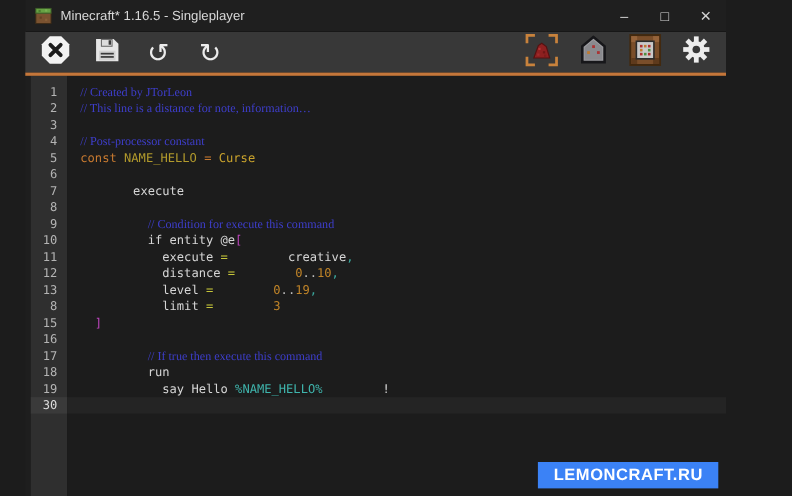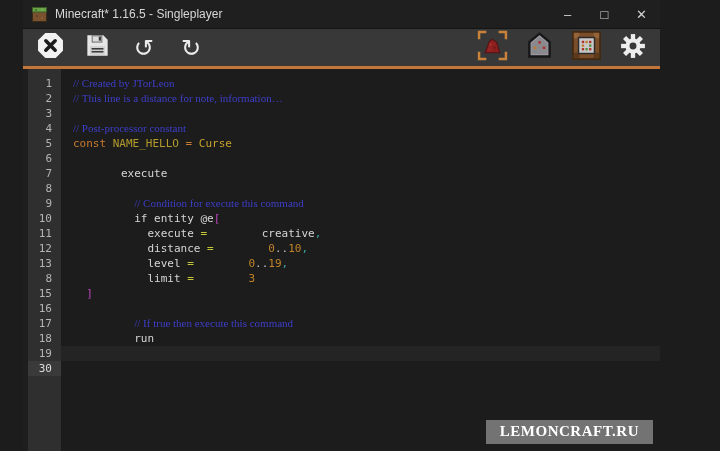--- a/index.html
+++ b/index.html
@@ -45,22 +45,22 @@
   .tk-name    { color:#b29a2c; }
   .tk-gold    { color:#c8a22c;text-align:right; }
   .tk-op      { color:#c6c63a; }
   .tk-num     { color:#c08428; }
   .tk-dots    { color:#bdbdbd; }
   .tk-comma   { color:#3aa89e; }
   .tk-bracket { color:#bb44bb; }
   .tk-var     { color:#3fb5ad; }
 
   
-  .watermark { position:absolute; right:7px; bottom:7px; background:#737373; color:#ffffff;
-               font-family:Liberation Serif, serif; font-weight:bold; font-size:15px;
+  .watermark { position:absolute; right:7px; bottom:7px; background:#3b82f6; color:#ffffff;
+               font-family:Liberation Sans, sans-serif; font-weight:bold; font-size:15px;
                padding:3px 14px 4px 14px; letter-spacing:0.5px; }
 </style>
 </head>
 <body>
 
 <div class="window">
 
   <div class="titlebar">
     <span class="app-icon">
       <svg width="15" height="15" viewBox="0 0 15 15">
@@ -223,18 +223,19 @@
         <div class="code-line"><span class="tk-plain">  </span><span class="tk-comment">// Condition for execute this command</span></div>
         <div class="code-line"><span class="tk-plain">  if entity @e</span><span class="tk-bracket">[</span></div>
         <div class="code-line"><span class="tk-plain">    execute </span><span class="tk-op">=</span><span class="tk-plain"> creative</span><span class="tk-comma">,</span></div>
         <div class="code-line"><span class="tk-plain">    distance </span><span class="tk-op">=</span><span class="tk-plain"> </span><span class="tk-num">0</span><span class="tk-dots">..</span><span class="tk-num">10</span><span class="tk-comma">,</span></div>
         <div class="code-line"><span class="tk-plain">    level </span><span class="tk-op">=</span><span class="tk-plain"> </span><span class="tk-num">0</span><span class="tk-dots">..</span><span class="tk-num">19</span><span class="tk-comma">,</span></div>
         <div class="code-line"><span class="tk-plain">    limit </span><span class="tk-op">=</span><span class="tk-plain"> </span><span class="tk-num">3</span></div>
         <div class="code-line"><span class="tk-bracket">  ]</span></div>
         <div class="code-line"></div>
         <div class="code-line"><span class="tk-plain">  </span><span class="tk-comment">// If true then execute this command</span></div>
         <div class="code-line"><span class="tk-plain">  run</span></div>
+        <div class="code-line"><span class="tk-plain">    say Hello </span><span class="tk-var">%NAME_HELLO%</span><span class="tk-plain"> !</span></div>
         <div class="code-line active"></div>
         <div class="watermark">LEMONCRAFT.RU</div>
     </div>
   </div>
 
 </div>
 
 </body></html>

